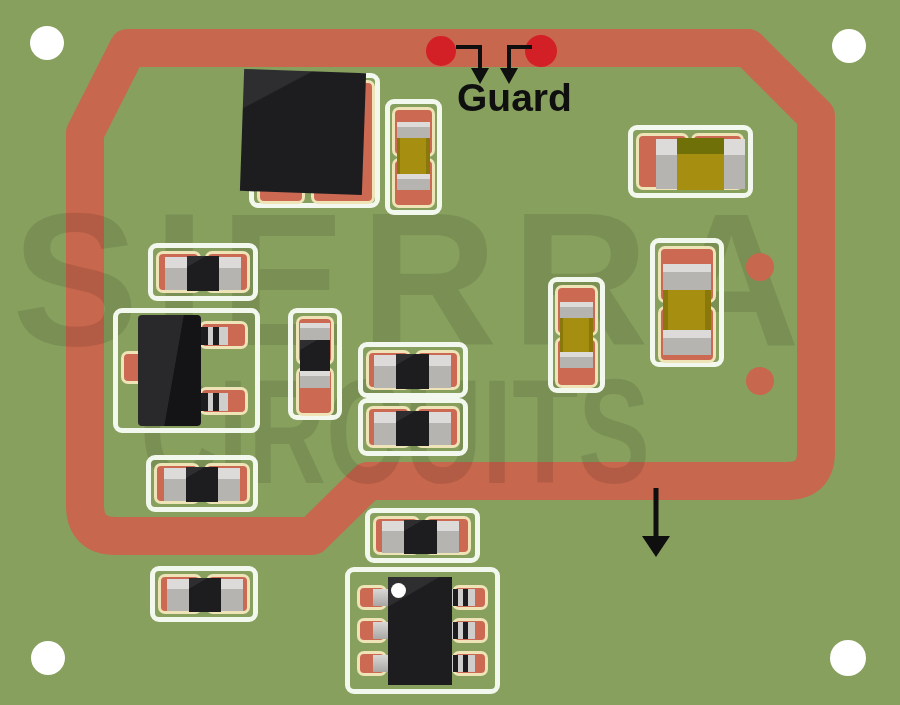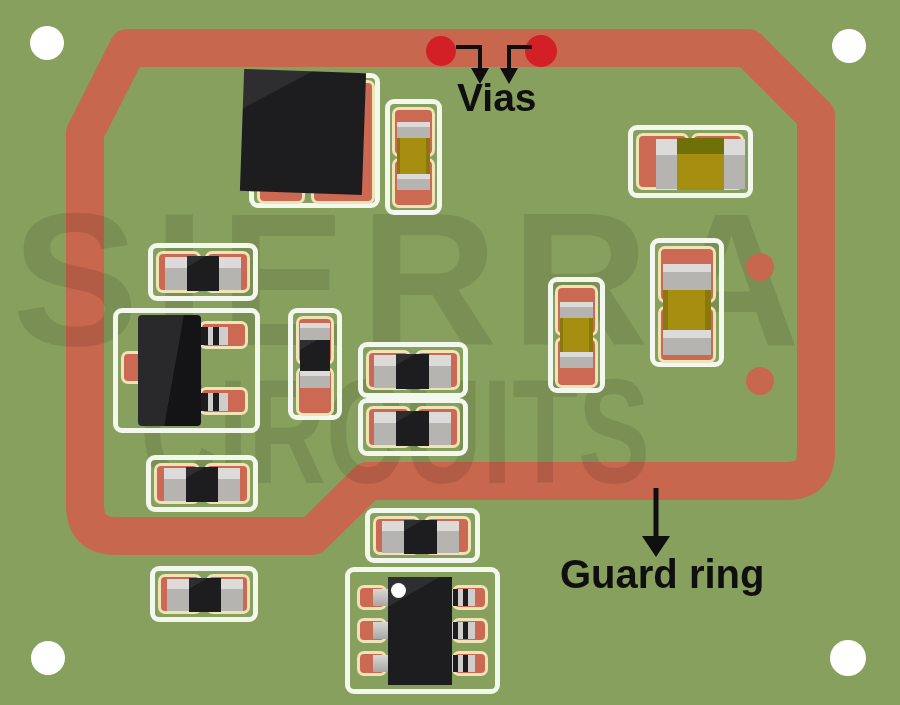--- a/index.html
+++ b/index.html
@@ -152,16 +152,15 @@
 
   <svg class="overlay" width="900" height="705">
     <path d="M456 47 L480 47 L480 70" fill="none" stroke="#0f0f0f" stroke-width="4"></path>
     <polygon points="471,68 489,68 480,84" fill="#0f0f0f"></polygon>
     <path d="M532 47 L509 47 L509 70" fill="none" stroke="#0f0f0f" stroke-width="4"></path>
     <polygon points="500,68 518,68 509,84" fill="#0f0f0f"></polygon>
     <path d="M656 488 L656 538" fill="none" stroke="#0f0f0f" stroke-width="5"></path>
     <polygon points="642,536 670,536 656,557" fill="#0f0f0f"></polygon>
   </svg>
 
-  <div class="label" id="label-vias">Vias</div>
-  <div class="label" id="label-guard">Guard ring</div>
+  <div class="label" id="label-vias">Guard</div>
 
 </div>
 
 </body></html>

